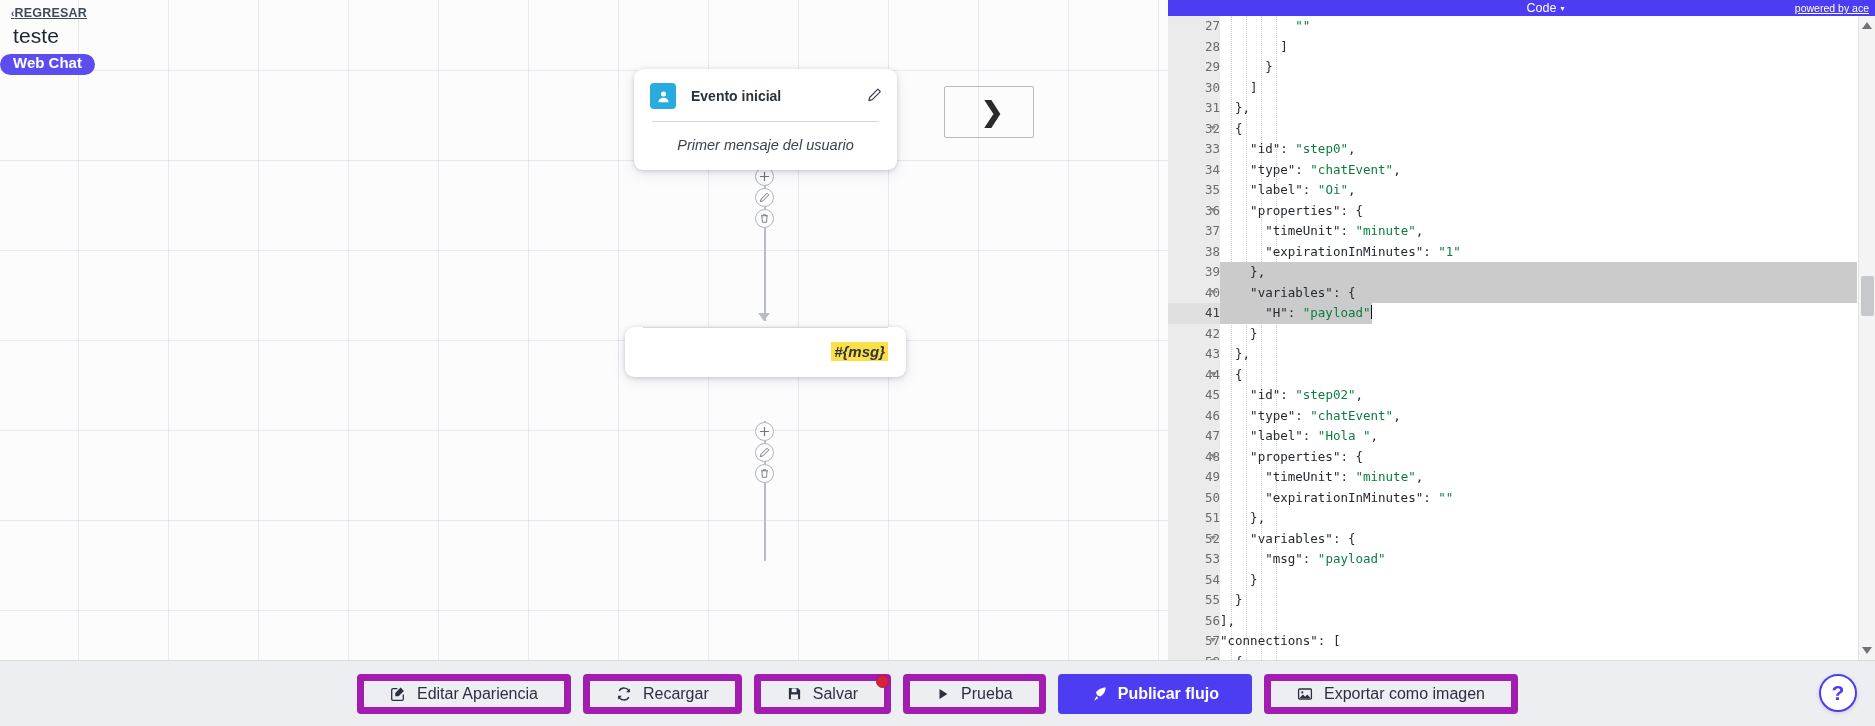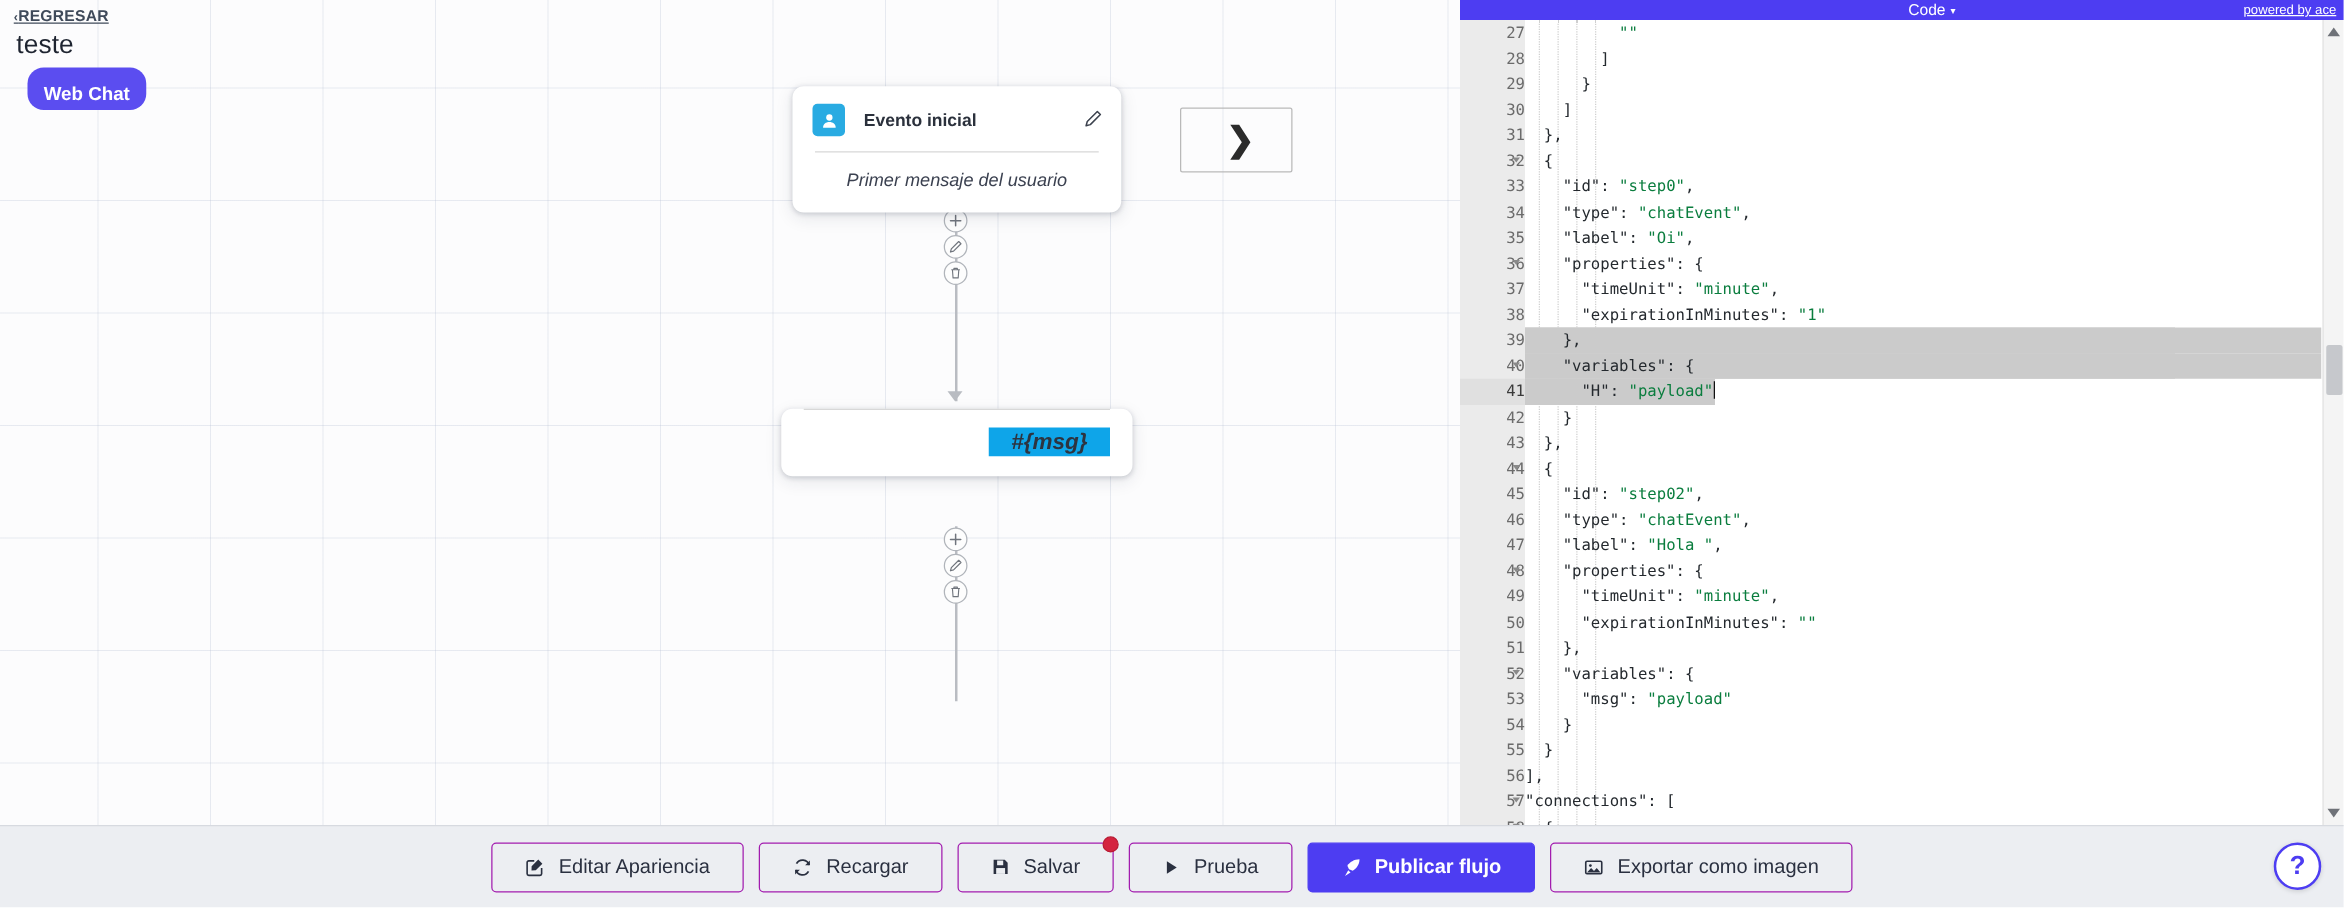--- a/index.html
+++ b/index.html
@@ -28,24 +28,24 @@
     font-size: 12.5px; font-weight: 700; letter-spacing: .2px;
     color: #3f4a5a; text-decoration: underline; cursor: pointer;
   }
   .back-link .chev { font-size: 10px; }
   .flow-title {
     position: absolute; left: 13px; top: 24px;
     font-size: 21px; font-weight: 400; color: #1e2430;
     letter-spacing: .1px;
   }
   .channel-badge {
-    position: absolute; left: 22px; top: 54px;
+    position: absolute; left: 0; top: 54px;
     background: #5b4df0; color: #fff;
     font-size: 15px; font-weight: 700;
-    padding: 13px 13px 4px; border-radius: 13px;
+    padding: 0 13px 4px; border-radius: 13px;
   }
 
   
   .node {
     position: absolute;
     background: #fff;
     border-radius: 9px;
     box-shadow: 0 1px 4px rgba(30,40,60,.18), 0 4px 14px rgba(30,40,60,.10);
   }
   .node-head {
@@ -76,24 +76,24 @@
   }
   .node-body {
     padding: 14px 18px 16px;
     text-align: center;
   }
   .node-placeholder {
     font-size: 14.5px; font-style: italic; color: #3b4150;
   }
   .var-chip {
     display: inline-block;
-    font-size: 18px; font-style: italic; font-weight: 700;
+    font-size: 15px; font-style: italic; font-weight: 700;
     color: #2d3440;
-    background: #0ea5e9;
-    padding: 1px 18px;
+    background: #fde047;
+    padding: 1px 3px;
   }
 
   
   #node-initial { left: 634px; top: 69px; width: 263px; }
   #node-hola    { left: 625px; top: 327px; width: 281px; }
 
   
   .conn-line {
     position: absolute; width: 1.6px;
     background: #b9bcc2;
@@ -222,21 +222,21 @@
     position: absolute; left: 0; bottom: 0;
     width: 1875px; height: 66px;
     background: #eceef2;
     border-top: 1px solid #d7dae0;
     display: flex; align-items: center; justify-content: center;
     gap: 12px;
   }
   .tbtn {
     position: relative;
     height: 40px; min-width: 120px;
-    border: 1px solid #a21caf; border-radius: 4px;
+    border: 7px solid #a21caf; border-radius: 4px;
     background: #eceef2; color: #2a3040;
     display: flex; align-items: center; justify-content: center;
     gap: 11px; padding: 0 26px;
     font-size: 16px; cursor: pointer;
   }
   .tbtn.primary {
     background: #4d3df2; border-color: #4d3df2; color: #fff;
     font-weight: 700;
   }
   .tbtn .glyph { line-height: 0; display: flex; }

